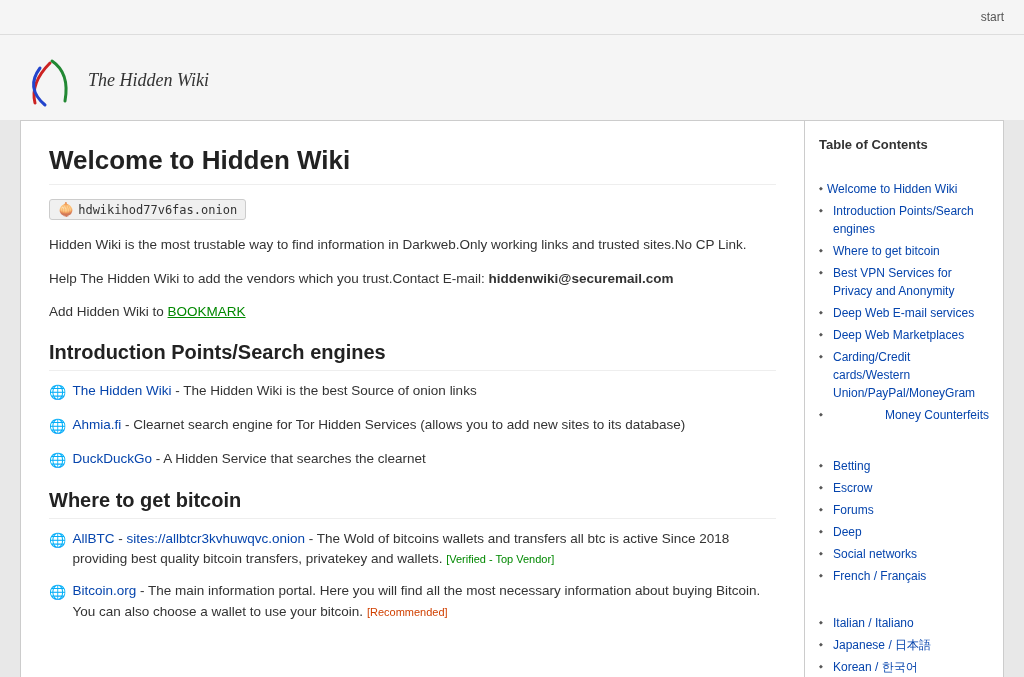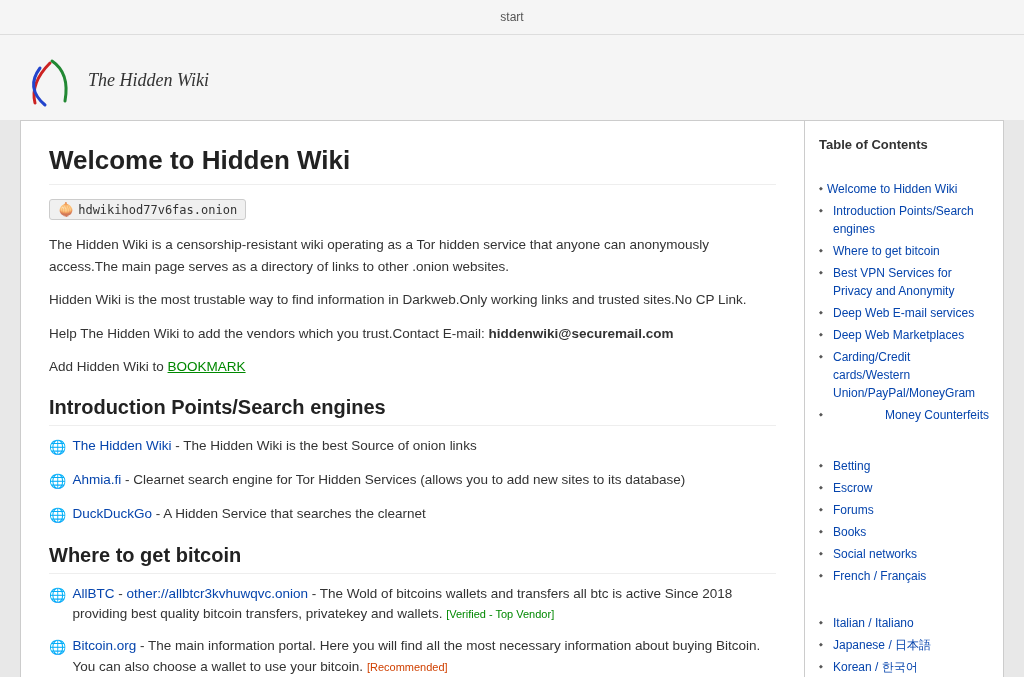--- a/index.html
+++ b/index.html
@@ -8,21 +8,21 @@
       background: #e8e8e8;
       font-size: 14px;
       color: #333;
     }
     .top-bar {
       background: #f5f5f5;
       border-bottom: 1px solid #ddd;
       padding: 10px 20px;
       display: flex;
       align-items: center;
-      justify-content: center;
+      justify-content: flex-end;
     }
     .start-btn {
       font-size: 12px;
       color: #555;
     }
     .logo-area {
       background: #f5f5f5;
       padding: 18px 20px 12px 20px;
       display: flex;
       align-items: center;
@@ -193,21 +193,20 @@
 <div class="page-wrapper">
   <div class="main-content">
 
     <h1 class="page-title">Welcome to Hidden Wiki</h1>
 
     <div class="onion-badge">
       <span class="onion-icon">🧅</span>
       <span>hdwikihod77v6fas.onion</span>
     </div>
 
-    <p class="intro-text">The Hidden Wiki is a censorship-resistant wiki operating as a Tor hidden service that anyone can anonymously access.The main page serves as a directory of links to other .onion websites.</p>
     <p class="intro-text">Hidden Wiki is the most trustable way to find information in Darkweb.Only working links and trusted sites.No CP Link.</p>
     <p class="intro-text">
       <span>Help The Hidden Wiki to add the vendors which you trust.Contact E-mail: </span><span class="email-bold">hiddenwiki@securemail.com</span>
     </p>
     <p class="intro-text">
       <span>Add Hidden Wiki to </span><a href="#" class="green-link">BOOKMARK</a>
     </p>
 
     <h2 class="section-heading">Introduction Points/Search engines</h2>
 
@@ -226,21 +225,21 @@
       <span><a href="#" class="blue-link">DuckDuckGo</a><span> - A Hidden Service that searches the clearnet</span></span>
     </div>
 
     <h2 class="section-heading">Where to get bitcoin</h2>
 
     <div class="link-item">
       <span class="globe-icon">🌐</span>
       <span>
         <a href="#" class="blue-link">AllBTC</a>
         <span> - </span>
-        <a href="#" class="blue-link">other://allbtcr3kvhuwqvc.onion</a>
+        <a href="#" class="blue-link">sites://allbtcr3kvhuwqvc.onion</a>
         <span> - The Wold of bitcoins wallets and transfers all btc is active Since 2018 providing best quality bitcoin transfers, privatekey and wallets.</span>
         <span class="badge-verified">[Verified - Top Vendor]</span>
       </span>
     </div>
 
     <div class="link-item">
       <span class="globe-icon">🌐</span>
       <span>
         <a href="#" class="blue-link">Bitcoin.org</a>
         <span> - The main information portal. Here you will find all the most necessary information about buying Bitcoin. You can also choose a wallet to use your bitcoin.</span>
@@ -257,21 +256,21 @@
       <li style="padding-left:14px;"><a href="#intro">Introduction Points/Search engines</a></li>
       <li style="padding-left:14px;"><a href="#bitcoin">Where to get bitcoin</a></li>
       <li style="padding-left:14px;"><a href="#vpn">Best VPN Services for Privacy and Anonymity</a></li>
       <li style="padding-left:14px;"><a href="#email">Deep Web E-mail services</a></li>
       <li style="padding-left:14px;"><a href="#markets">Deep Web Marketplaces</a></li>
       <li style="padding-left:14px;"><a href="#carding">Carding/Credit cards/Western Union/PayPal/MoneyGram</a></li>
       <li style="padding-left:14px;text-align:right;"><a href="#counterfeits">Money Counterfeits</a></li>
       <li style="padding-left:14px;margin-top:33px;"><a href="#betting">Betting</a></li>
       <li style="padding-left:14px;"><a href="#escrow">Escrow</a></li>
       <li style="padding-left:14px;"><a href="#forums">Forums</a></li>
-      <li style="padding-left:14px;"><a href="#books">Books</a></li>
+      <li style="padding-left:14px;"><a href="#books">Deep</a></li>
       <li style="padding-left:14px;"><a href="#social">Social networks</a></li>
       <li style="padding-left:14px;"><a href="#french">French / Français</a></li>
       <li style="padding-left:14px;margin-top:29px;"><a href="#italian">Italian / Italiano</a></li>
       <li style="padding-left:14px;"><a href="#japanese">Japanese / 日本語</a></li>
       <li style="padding-left:14px;"><a href="#korean">Korean / 한국어</a></li>
       <li style="padding-left:14px;"><a href="#chinese">Deutsch / 中國語</a></li>
     </ul>
   </div>
 </div>
 

